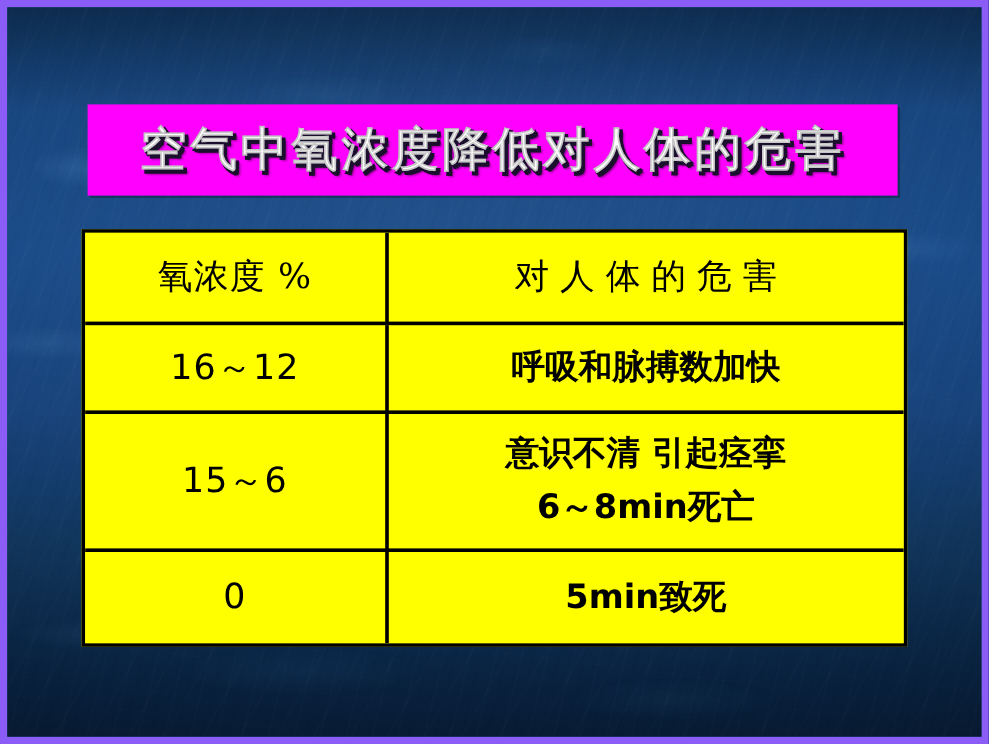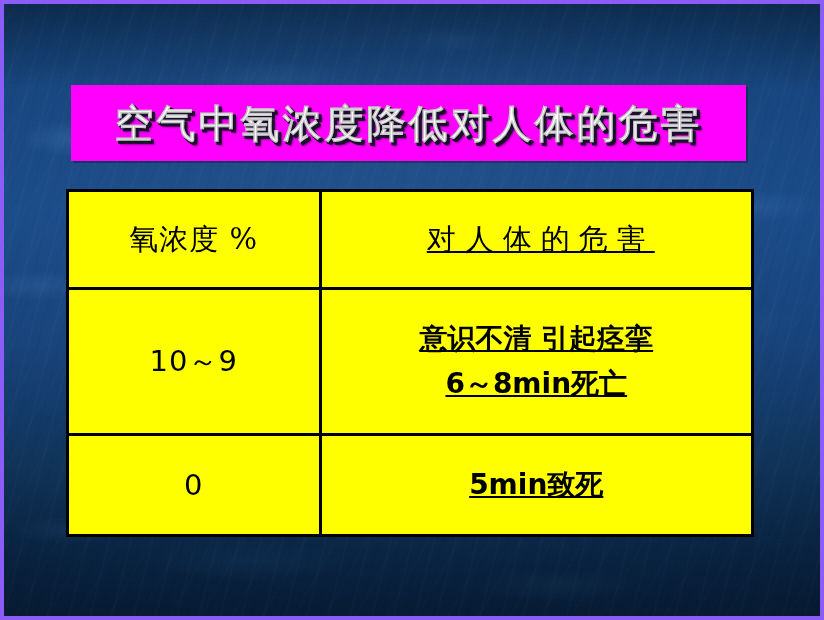--- a/index.html
+++ b/index.html
@@ -8,21 +8,21 @@
     padding: 0;
     background: #0b1a33;
   }
   #slide {
     position: relative;
     width: 824px;
     height: 620px;
     overflow: hidden;
     font-family: "DejaVu Sans", sans-serif;
     box-sizing: border-box;
-    border: 4px solid #8b5cf6;
+    border: 6px solid #8b5cf6;
     background-color: #174380;
   }
 
   
   #bg-base {
     position: absolute;
     inset: 0;
     background:
       linear-gradient(180deg,
         #0d2c4f 0%,
@@ -133,21 +133,21 @@
     border-bottom: 3px solid #000;
     border-right: 3px solid #000;
     background: #FFFF00;
     color: #000000;
     text-align: center;
     vertical-align: middle;
     padding: 1px 4px;
     line-height: 1.14;
   }
   table#harm-table tr:last-child td { border-bottom: 0; }
-  table#harm-table td:last-child   { border-right: 0; text-decoration: underline; }
+  table#harm-table td:last-child   { border-right: 0; }
 
   col.col-conc { width: 251px; }
 
   
   tr.row-head td {
     font-family: "DejaVu Serif", serif;
     font-weight: 400;
     font-size: 29px;
   }
   tr.row-head td.cell-conc  { letter-spacing: 1px; }
@@ -190,24 +190,30 @@
       <colgroup>
         <col class="col-conc">
         <col class="col-harm">
       </colgroup>
       <tbody>
         <tr class="row-head r0">
           <td class="cell-conc">氧浓度 %</td>
           <td class="cell-harm">对人体的危害</td>
         </tr>
 
+        <tr class="row-data r1">
+          <td class="cell-conc">16～12</td>
+          <td class="cell-harm">
+            <span class="sub-line">呼吸和脉搏数加快</span>
+          </td>
+        </tr>
 
 
         <tr class="row-data r3">
-          <td class="cell-conc">10～9</td>
+          <td class="cell-conc">15～6</td>
           <td class="cell-harm">
             <span class="sub-line">意识不清 引起痉挛</span>
             <span class="sub-line">6～8min死亡</span>
           </td>
         </tr>
 
         <tr class="row-data r4">
           <td class="cell-conc">0</td>
           <td class="cell-harm">
             <span class="sub-line">5min致死</span>

